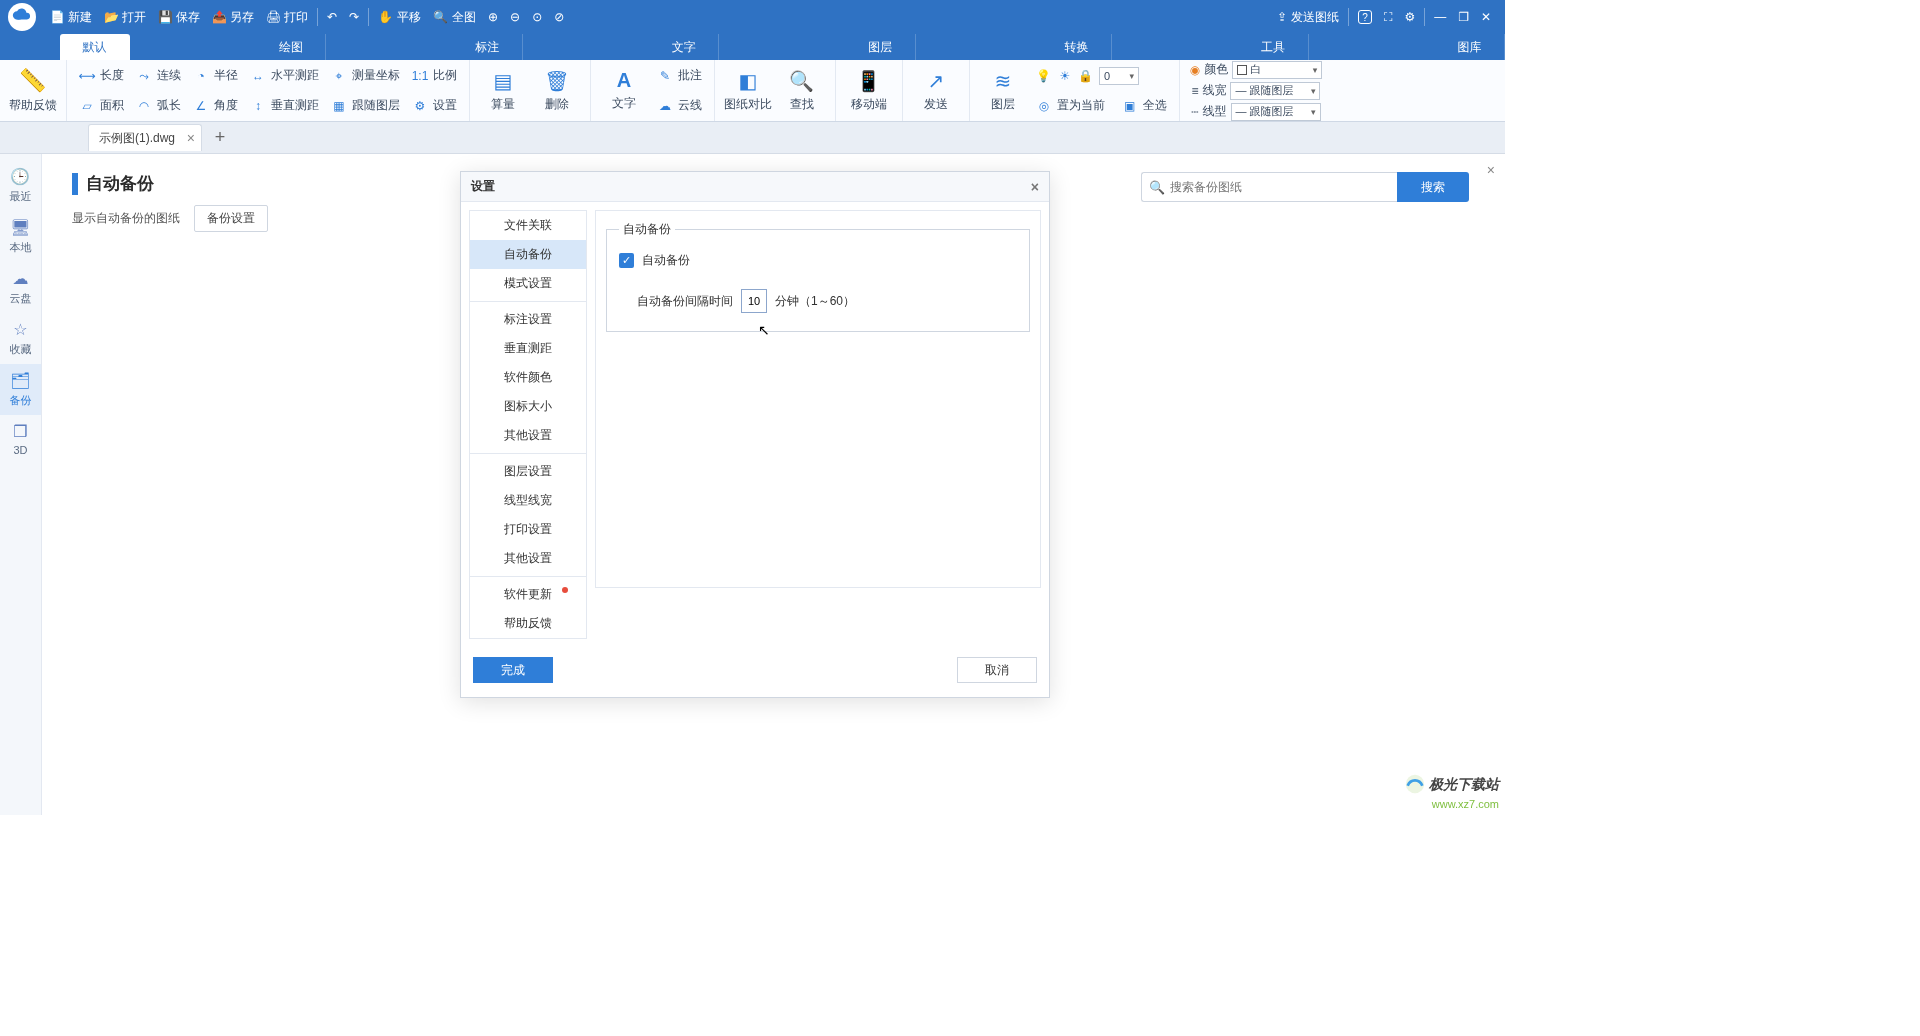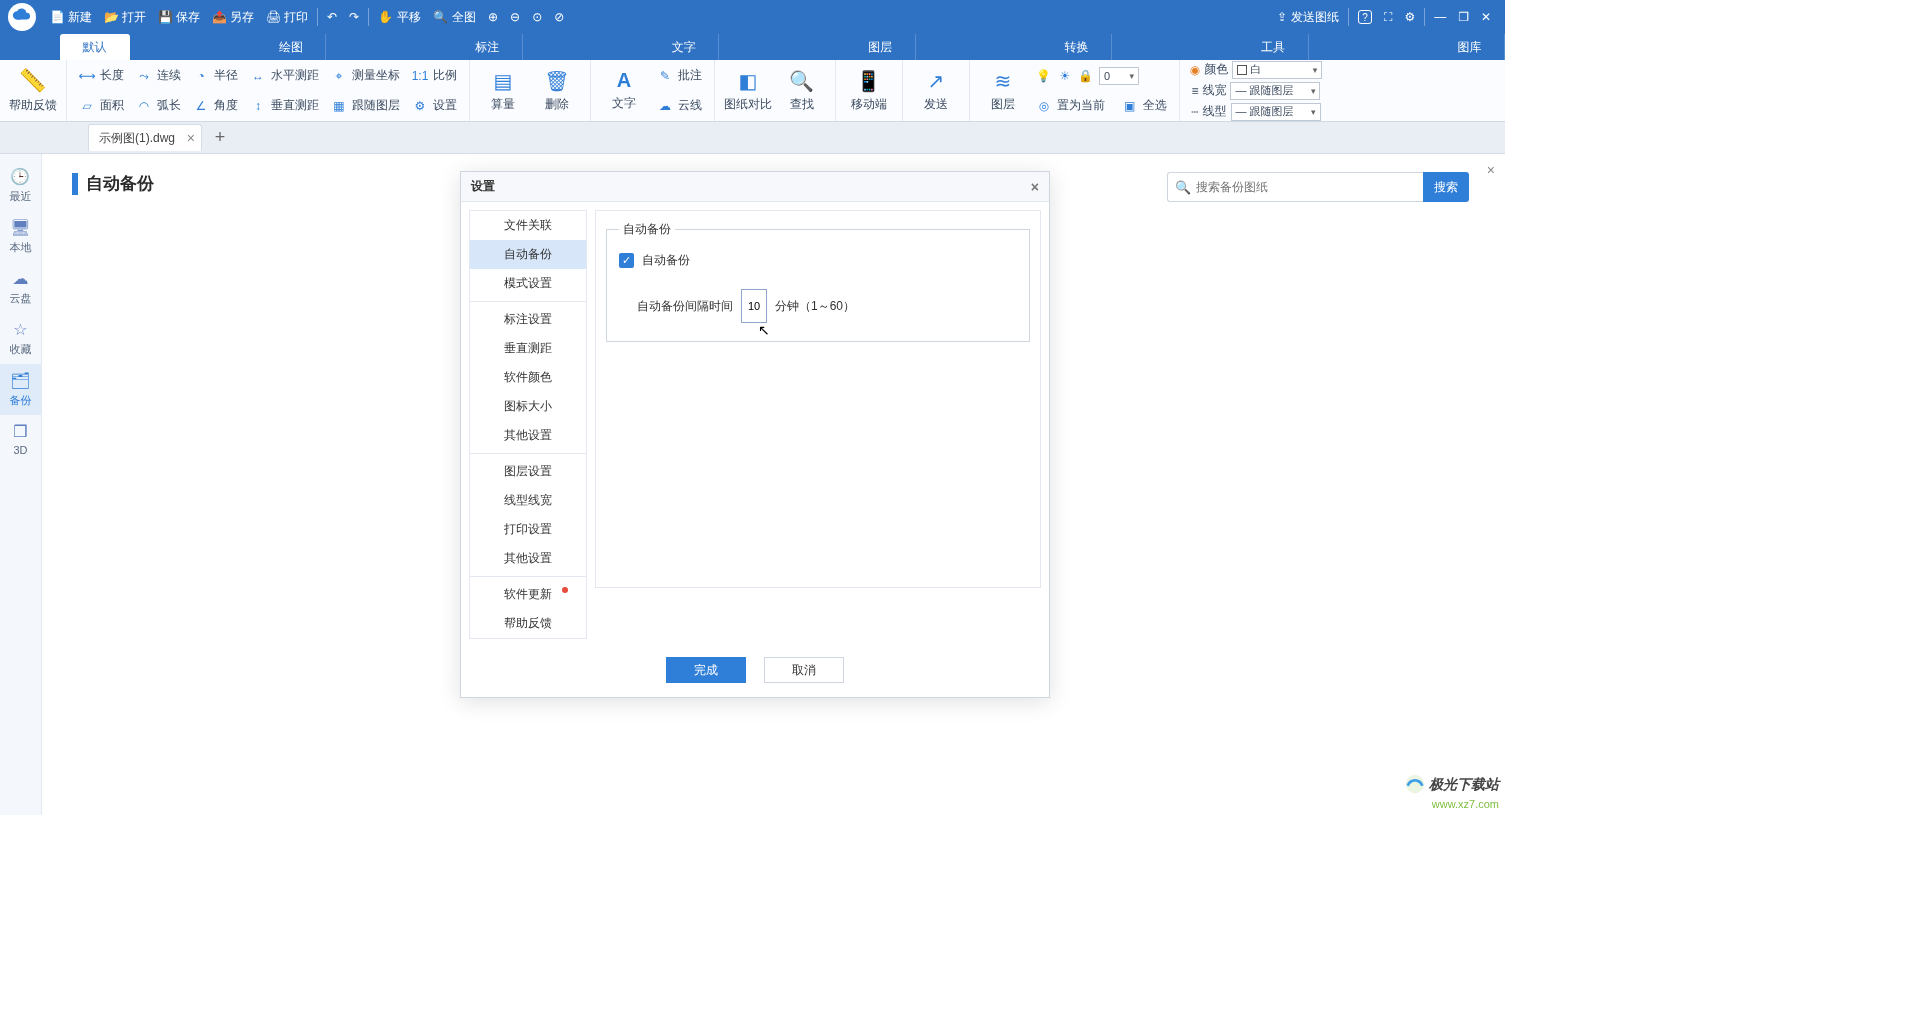--- a/index.html
+++ b/index.html
@@ -51,40 +51,40 @@
 .blue-bar{width:6px;height:22px;background:#2f7ed8;}
 .page-title{font-size:17px;font-weight:700;color:#2b2b2b;}
 .sub-row{display:flex;align-items:center;gap:14px;padding:0 30px;font-size:12px;color:#555;}
 .btn-outline{border:1px solid #cfd6e0;background:#fff;padding:4px 12px;font-size:12px;color:#444;cursor:pointer;border-radius:2px;}
 
 
 .content-close{position:absolute;right:10px;top:8px;font-size:14px;color:#888;cursor:pointer;}
 .search-box{position:absolute;right:36px;top:18px;display:flex;}
 .search-input{width:256px;height:30px;border:1px solid #cfd6e0;border-right:none;padding:0 8px 0 28px;font-size:12px;color:#666;border-radius:3px 0 0 3px;}
 .search-ic{position:absolute;left:8px;top:8px;color:#aab3c2;font-size:13px;}
-.search-btn{width:46px;height:30px;background:#2f7ed8;color:#fff;border:none;font-size:12px;border-radius:0 3px 3px 0;cursor:pointer;}
+.search-btn{width:72px;height:30px;background:#2f7ed8;color:#fff;border:none;font-size:12px;border-radius:0 3px 3px 0;cursor:pointer;}
 
 
 .dialog{position:absolute;left:460px;top:171px;width:590px;background:#fff;border:1px solid #cfd6e0;box-shadow:0 4px 22px rgba(0,0,0,.12);}
 .dlg-title{height:30px;display:flex;align-items:center;justify-content:space-between;padding:0 10px;font-size:12px;font-weight:600;color:#333;background:#f6f8fb;border-bottom:1px solid #e3e8f0;}
 .dlg-close{cursor:pointer;font-size:14px;color:#777;}
 .dlg-body{display:flex;padding:8px;gap:8px;}
 .dlg-nav{width:118px;border:1px solid #e3e8f0;font-size:12px;color:#333;}
 .dlg-nav .sep{height:1px;background:#e3e8f0;margin:3px 0;}
 .nav-item{padding:6px 0;text-align:center;cursor:pointer;position:relative;}
 .nav-item.active{background:#d7e7f9;}
 .red-dot{position:absolute;width:6px;height:6px;border-radius:50%;background:#e74c3c;top:7px;right:18px;}
 .dlg-right{flex:1;border:1px solid #e3e8f0;padding:0;height:378px;}
 fieldset.fs{border:1px solid #cfd6e0;margin:10px;padding:14px 12px 18px 12px;}
 fieldset.fs legend{font-size:12px;color:#333;padding:0 4px;}
 .chk-row{display:flex;align-items:center;gap:8px;font-size:12px;color:#333;margin-bottom:20px;}
 .chk{width:15px;height:15px;background:#2f7ed8;border-radius:2px;display:flex;align-items:center;justify-content:center;color:#fff;font-size:11px;}
 .intv-row{display:flex;align-items:center;gap:8px;font-size:12px;color:#333;padding-left:18px;}
-.num-in{width:26px;height:34px;border:1px solid #8ca6cc;text-align:center;font-size:11px;}
-.dlg-foot{display:flex;justify-content:center;gap:18px;padding:10px 12px 14px 12px;}
+.num-in{width:26px;height:24px;border:1px solid #8ca6cc;text-align:center;font-size:11px;}
+.dlg-foot{display:flex;justify-content:space-between;gap:18px;padding:10px 12px 14px 12px;}
 .btn-primary{width:80px;height:26px;background:#2f7ed8;color:#fff;border:none;font-size:12px;cursor:pointer;}
 .btn-default{width:80px;height:26px;background:#fff;color:#333;border:1px solid #cfd6e0;font-size:12px;cursor:pointer;}
 
 
 .cursor{position:absolute;left:758px;top:322px;font-size:14px;color:#000;pointer-events:none;}
 
 
 .wm{position:absolute;right:6px;bottom:4px;font-size:11px;color:#7fbf3f;text-align:right;line-height:1.2;}
 .wm .t{font-size:14px;font-weight:700;color:#444;font-style:italic;}
 .wm .ic{display:inline-block;vertical-align:middle;}
@@ -391,20 +391,24 @@
 <div class="content">
   <span class="content-close">×</span>
   <div class="search-box">
     <span class="search-ic">🔍</span>
     <input class="search-input" placeholder="搜索备份图纸" style="">
     <button class="search-btn">搜索</button>
   </div>
   <div class="page-header">
     <div class="blue-bar"></div>
     <div class="page-title">自动备份</div>
+  </div>
+  <div class="sub-row">
+    <span>显示自动备份的图纸</span>
+    <button class="btn-outline">备份设置</button>
   </div>
 </div>
 
 <div class="dialog">
   <div class="dlg-title">
     <span>设置</span>
     <span class="dlg-close">×</span>
   </div>
   <div class="dlg-body">
     <div class="dlg-nav">

